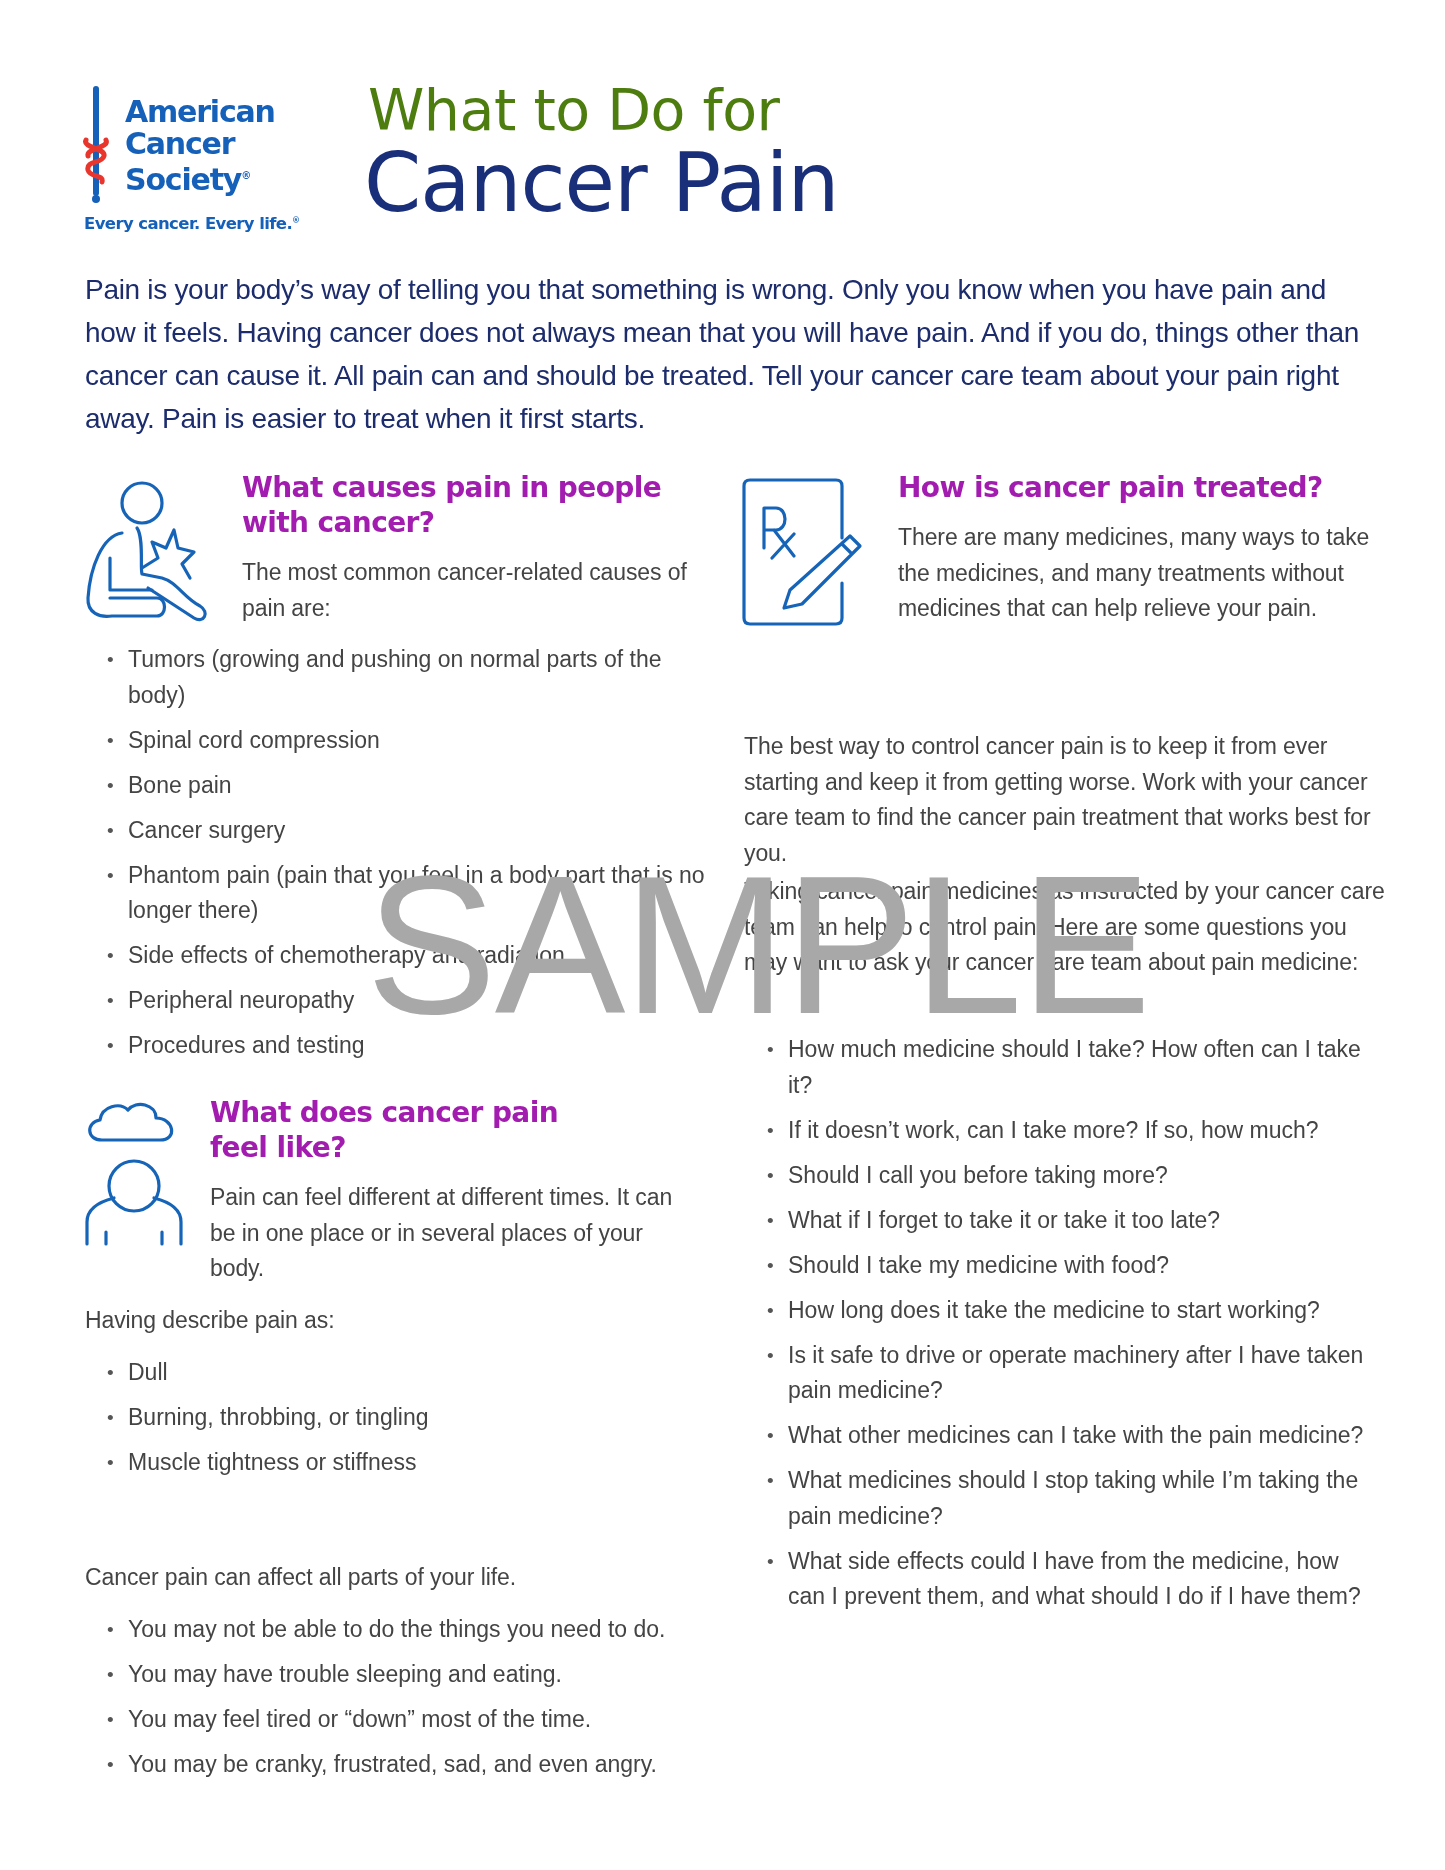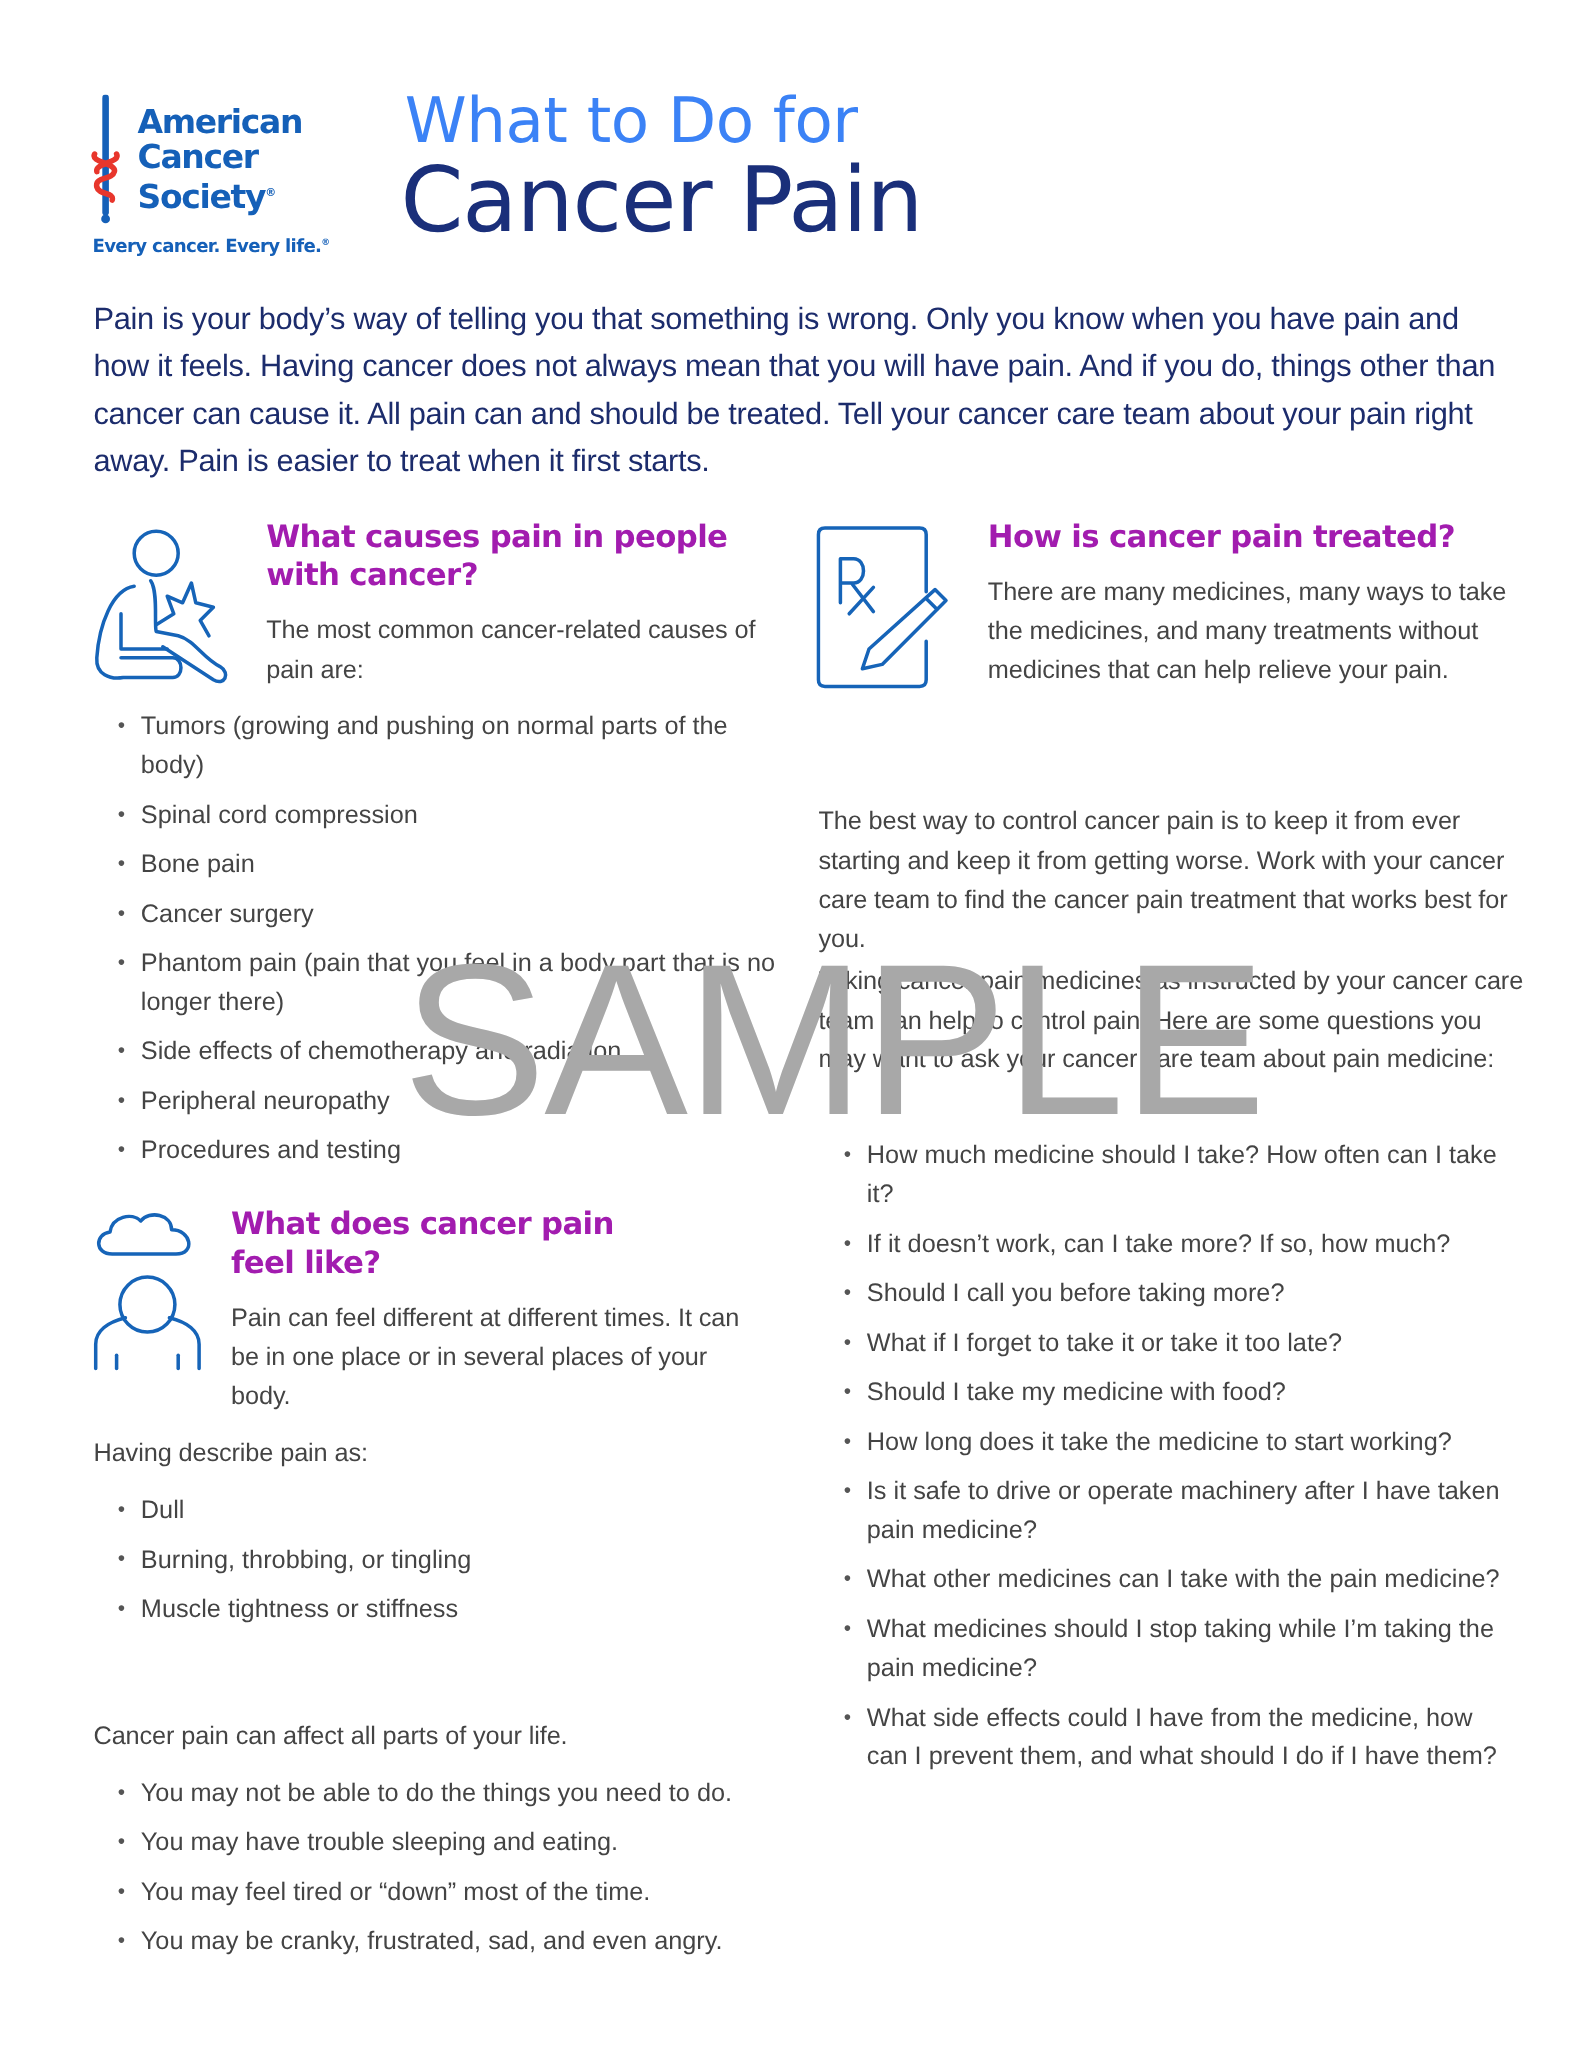--- a/index.html
+++ b/index.html
@@ -3,21 +3,21 @@
 <meta charset="utf-8">
 <style>
   html, body { margin:0; padding:0; background:#ffffff; }
   body { width:1445px; height:1870px; position:relative; overflow:hidden;
          font-family:"Liberation Sans", sans-serif; }
   .abs { position:absolute; }
   .logo-word { color:#1560b8; font-weight:bold; font-family:"DejaVu Sans", sans-serif;
                font-size:30px; line-height:31px; letter-spacing:-1.2px; }
   .tagline { color:#1560b8; font-weight:bold; font-size:16.5px; letter-spacing:-0.6px;
              font-family:"DejaVu Sans", sans-serif; }
-  .title1 { color:#3b82f6; font-family:"DejaVu Sans", sans-serif; font-size:57px;
+  .title1 { color:#4d7c0f; font-family:"DejaVu Sans", sans-serif; font-size:57px;
             letter-spacing:-0.5px; line-height:64px; }
   .title2 { color:#1a2f7a; font-family:"DejaVu Sans", sans-serif; font-size:82px;
             letter-spacing:-1px; line-height:90px; }
   .intro { color:#1c2c6c; font-size:28px; line-height:43px; letter-spacing:-0.3px; }
   .h2 { color:#a21caf; font-family:"DejaVu Sans", sans-serif; font-weight:bold;
         font-size:28px; line-height:35px; letter-spacing:-0.6px; }
   .body { color:#444444; font-size:23px; line-height:35.5px; letter-spacing:-0.1px; }
   ul.blist { list-style:none; margin:0; padding:0; }
   ul.blist li { position:relative; padding-left:43px; color:#444444; font-size:23px;
                 line-height:35.5px; margin-bottom:9.5px; }

